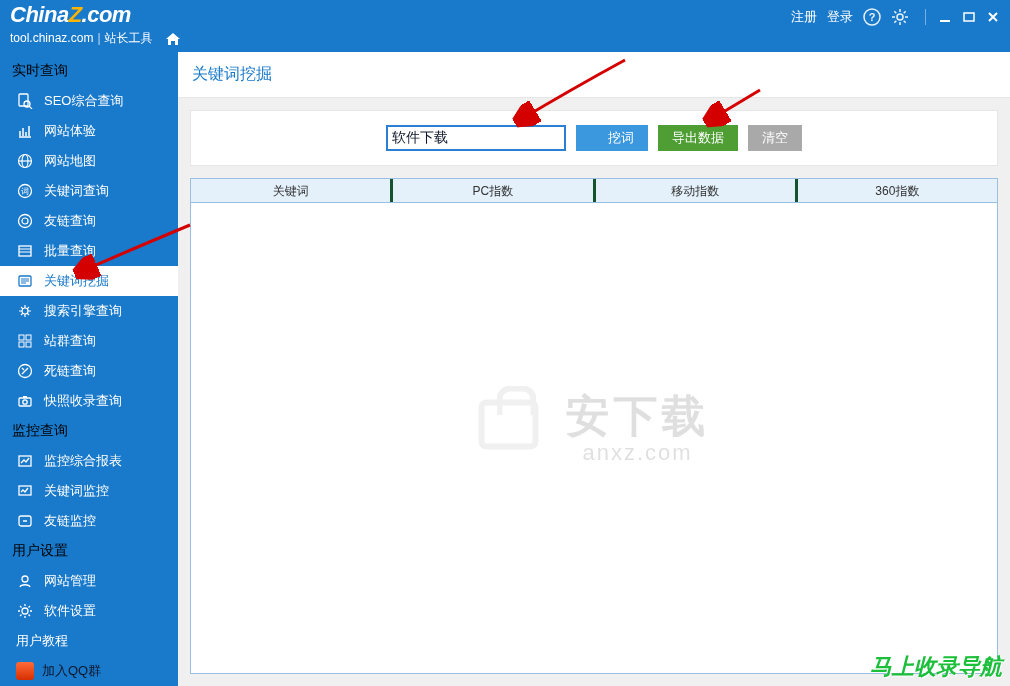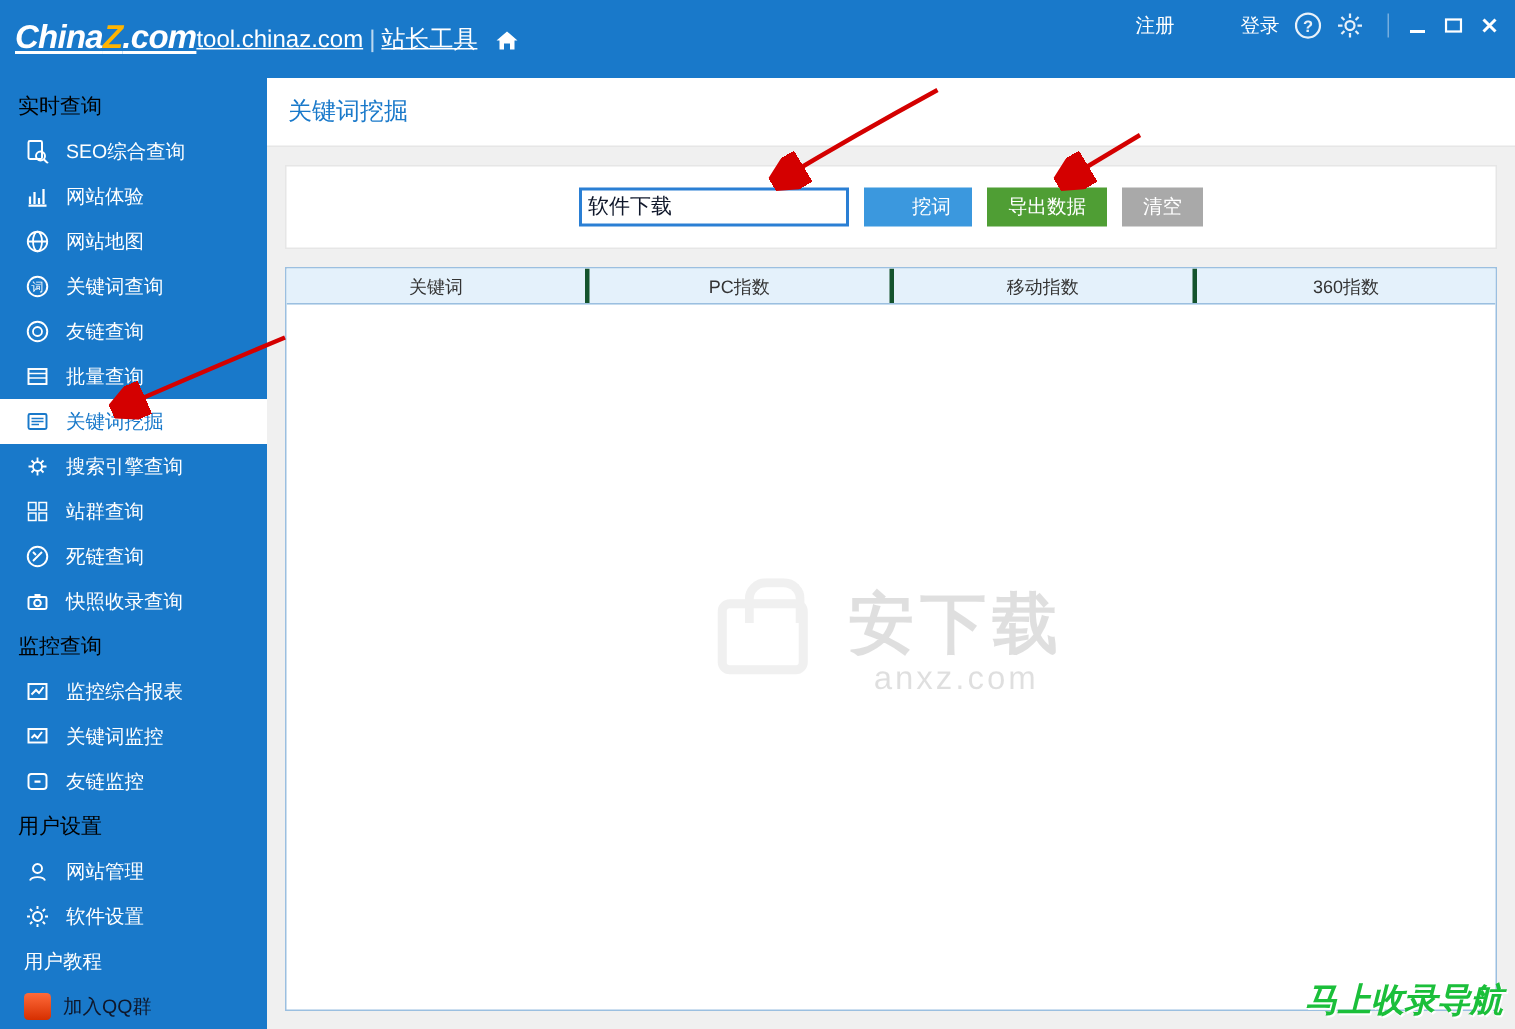--- a/index.html
+++ b/index.html
@@ -16,53 +16,52 @@
       height: 52px;
       background: #1979ca;
       display: flex;
       align-items: center;
       padding: 0 10px;
       color: #fff;
       position: relative;
     }
     .logo-block {
       display: flex;
-      flex-direction: row;
+      flex-direction: column;
       line-height: 1;
-      text-decoration: underline;
     }
     .logo-main {
       font-size: 22px;
       font-weight: bold;
       font-style: italic;
       letter-spacing: -0.5px;
     }
     .logo-main .z { color: #ffb400; }
     .logo-sub {
-      font-size: 16px;
+      font-size: 12px;
       margin-top: 2px;
       display: flex;
       align-items: center;
       gap: 4px;
     }
     .logo-sub .divider { opacity: 0.7; }
     .home-icon {
       margin-left: 8px;
       margin-top: 4px;
     }
     .titlebar-right {
       position: absolute;
       right: 8px;
       top: 8px;
       display: flex;
       align-items: center;
       gap: 10px;
       font-size: 13px;
     }
-    .titlebar-right .txt-btn { cursor: pointer; margin-left: 34px; }
+    .titlebar-right .txt-btn { cursor: pointer; }
     .titlebar-right .icon-btn {
       width: 18px; height: 18px;
       display: flex; align-items: center; justify-content: center;
       cursor: pointer;
       opacity: 0.9;
     }
     .win-controls {
       display: flex;
       gap: 6px;
       margin-left: 6px;

